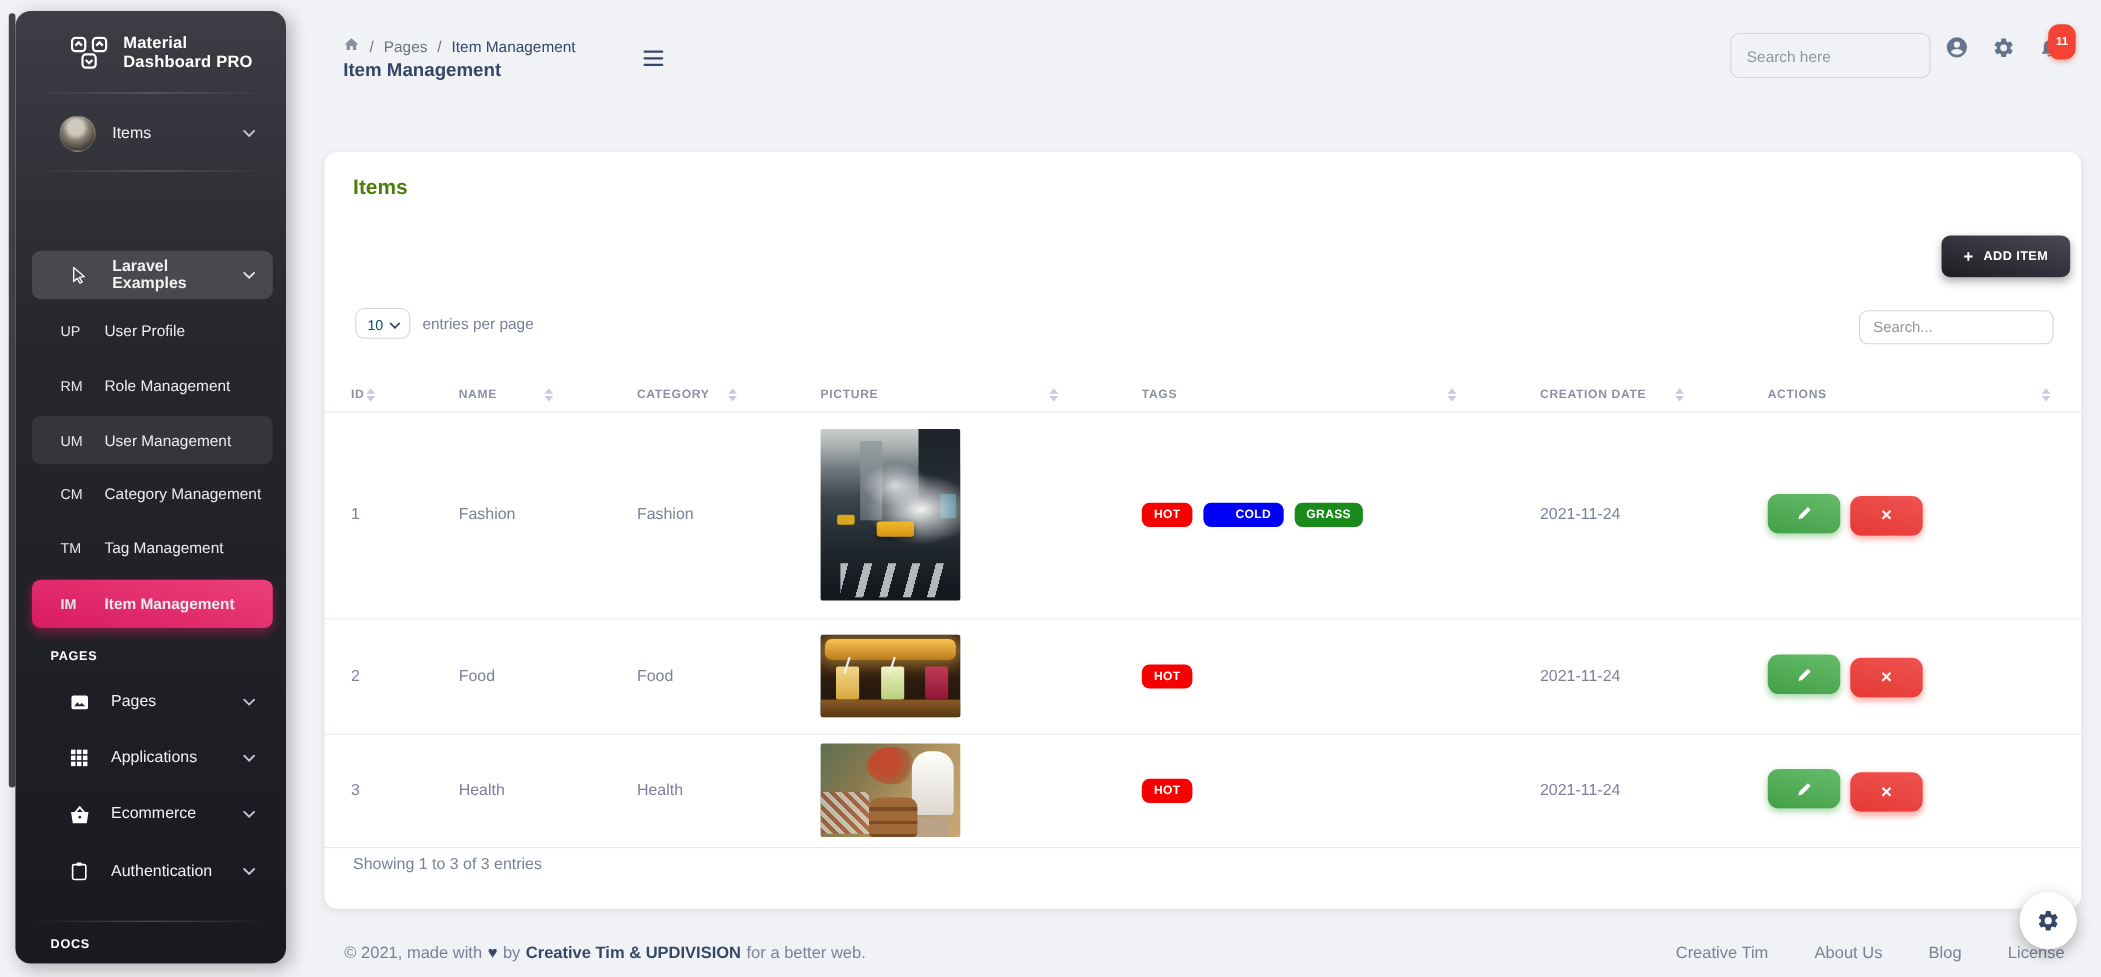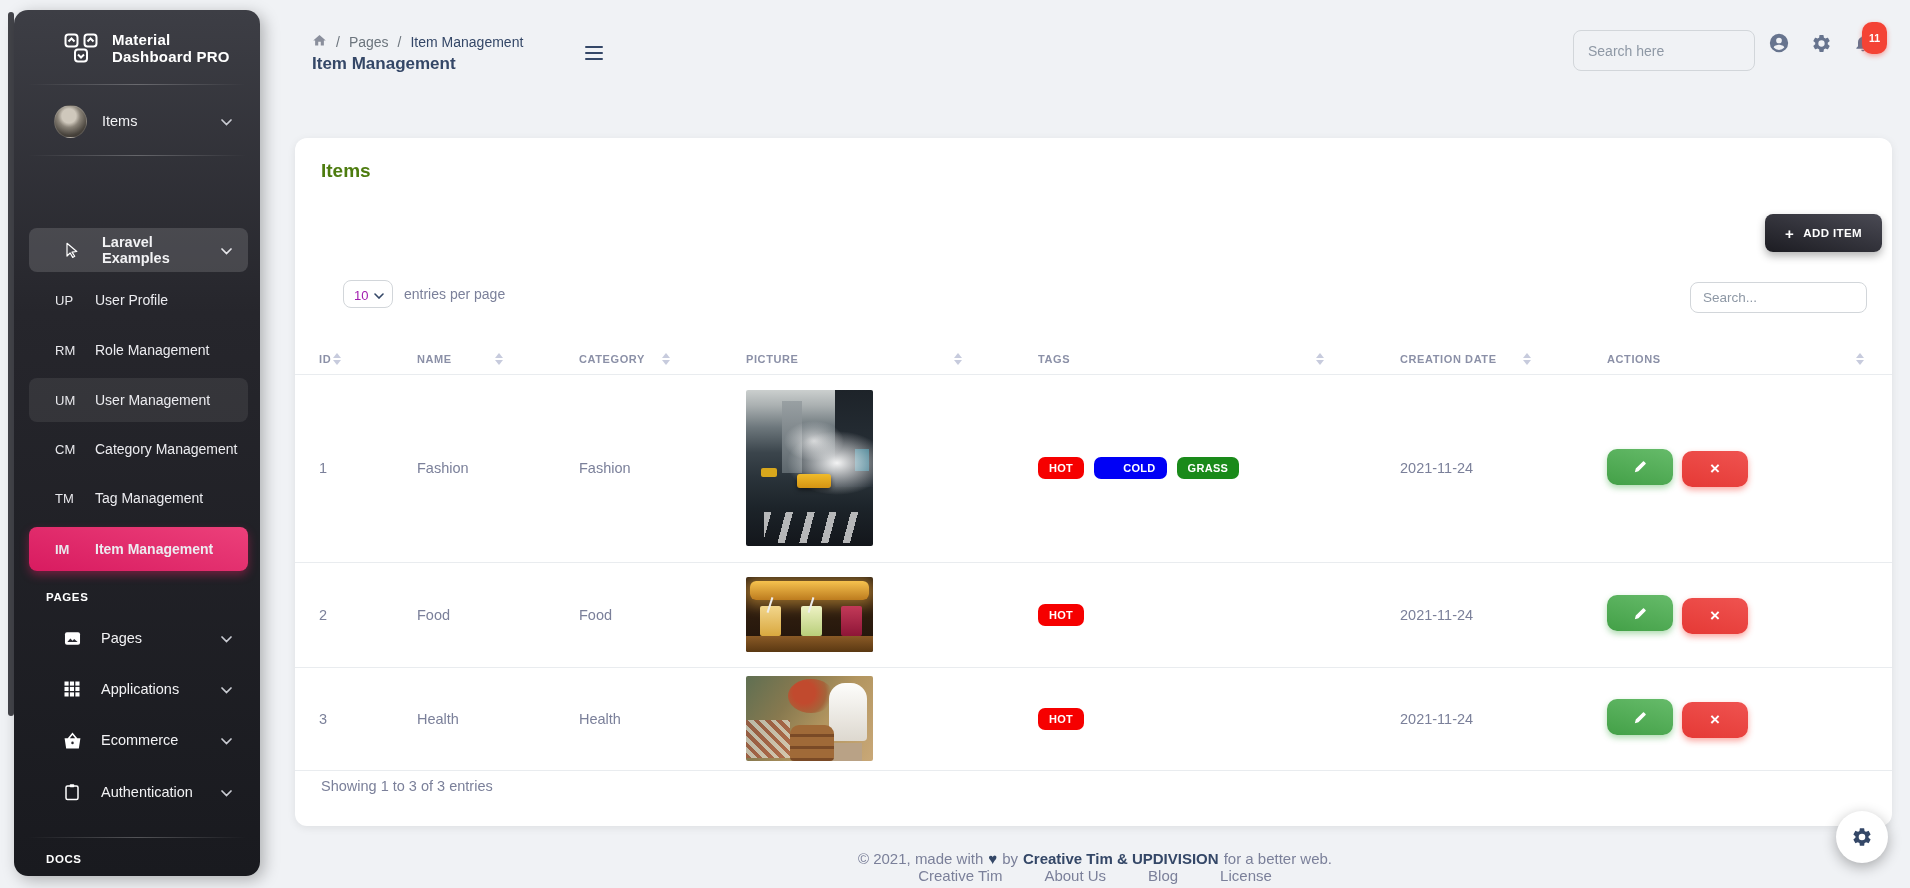--- a/index.html
+++ b/index.html
@@ -62,21 +62,21 @@
   .card-title { position:absolute; left:26px; top:22px; font-size:19px; font-weight:bold; color:#4d7c0f; }
   .add-btn { position:absolute; right:10px; top:76px; height:38px; padding:0 20px;
     display:flex; align-items:center; gap:9px; border:none; border-radius:8px; cursor:pointer;
     background:linear-gradient(195deg,#4a4a54 0%,#1c1c22 100%); color:#fff;
     font-size:11.5px; font-weight:bold; letter-spacing:.4px; font-family:inherit;
     box-shadow:0 4px 8px rgba(0,0,0,.3); }
   .add-btn .plus { font-size:15px; font-weight:bold; }
   .size-ctl { position:absolute; left:28px; top:142px; display:flex; align-items:center; gap:11px; }
   .size-select { width:50px; height:28px; border:1px solid #d2d6da; border-radius:8px;
     display:flex; align-items:center; justify-content:space-between; padding:3px 8px 0 10px;
-    font-size:13px; color:#a21caf; cursor:pointer; background:#fff;margin-left:20px; }
+    font-size:13px; color:#0c4a6e; cursor:pointer; background:#fff; }
   .size-label { font-size:14px; color:#7b809a; }
   .table-search { position:absolute; right:25px; top:144px; width:177px; height:31px;
     border:1px solid #d2d6da; border-radius:8px; padding:0 12px; font-size:13.5px;
     color:#495057; outline:none; font-family:inherit; background:#fff; }
   .table-search::placeholder { color:#8e98a5; }
 
   table.items { position:absolute; left:0; top:206px; width:1597px; border-collapse:collapse; table-layout:fixed; }
   table.items th { height:30px; font-size:11px; font-weight:bold; letter-spacing:.6px;
     color:#8b90a7; text-align:left; padding:0 52px 0 24px; border-bottom:1px solid #e9ecef; cursor:pointer; }
   table.items th .th-in { display:flex; align-items:center; justify-content:space-between; }
@@ -140,21 +140,21 @@
   .pic-market .flowers { left:33%; top:4%; width:46px; height:34px; border-radius:50%;
     background:radial-gradient(circle at 35% 40%,#c14a2e 0 30%,#a5643a 60%,rgba(142,91,51,0) 75%); }
   .pic-market .shirt { right:5%; top:8%; width:38px; height:58px; border-radius:16px 16px 4px 4px;
     background:linear-gradient(180deg,#fdfdfb,#ddd8cf); }
   .pic-market .pants { right:9%; bottom:0; width:30px; height:18px; background:#b9a286; }
   .pic-market .barrel { left:35%; bottom:0; width:44px; height:36px; border-radius:9px 9px 4px 4px;
     background:repeating-linear-gradient(180deg,#a06a38 0 9px,#7a4a26 9px 12px); }
 
   
   .footer { position:absolute; left:295px; top:850px; width:1597px; height:32px;
-    display:flex; align-items:center; justify-content:space-between; padding:0 15px 0 18px;flex-direction:column; }
+    display:flex; align-items:center; justify-content:space-between; padding:0 15px 0 18px; }
   .foot-left { font-size:15px; color:#7b809a; display:flex; align-items:center; gap:5px; }
   .foot-left b { color:#344767; }
   .heart { color:#344767; font-size:15px; }
   .foot-links { display:flex; gap:42px; font-size:15px; color:#7b809a; }
   .foot-links span { cursor:pointer; }
   .fab { position:absolute; left:1836px; top:811px; width:52px; height:52px; border-radius:50%;
     background:#fff; box-shadow:0 4px 14px rgba(0,0,0,.3); display:flex; align-items:center;
     justify-content:center; cursor:pointer; z-index:5; }
 </style>
 </head>

